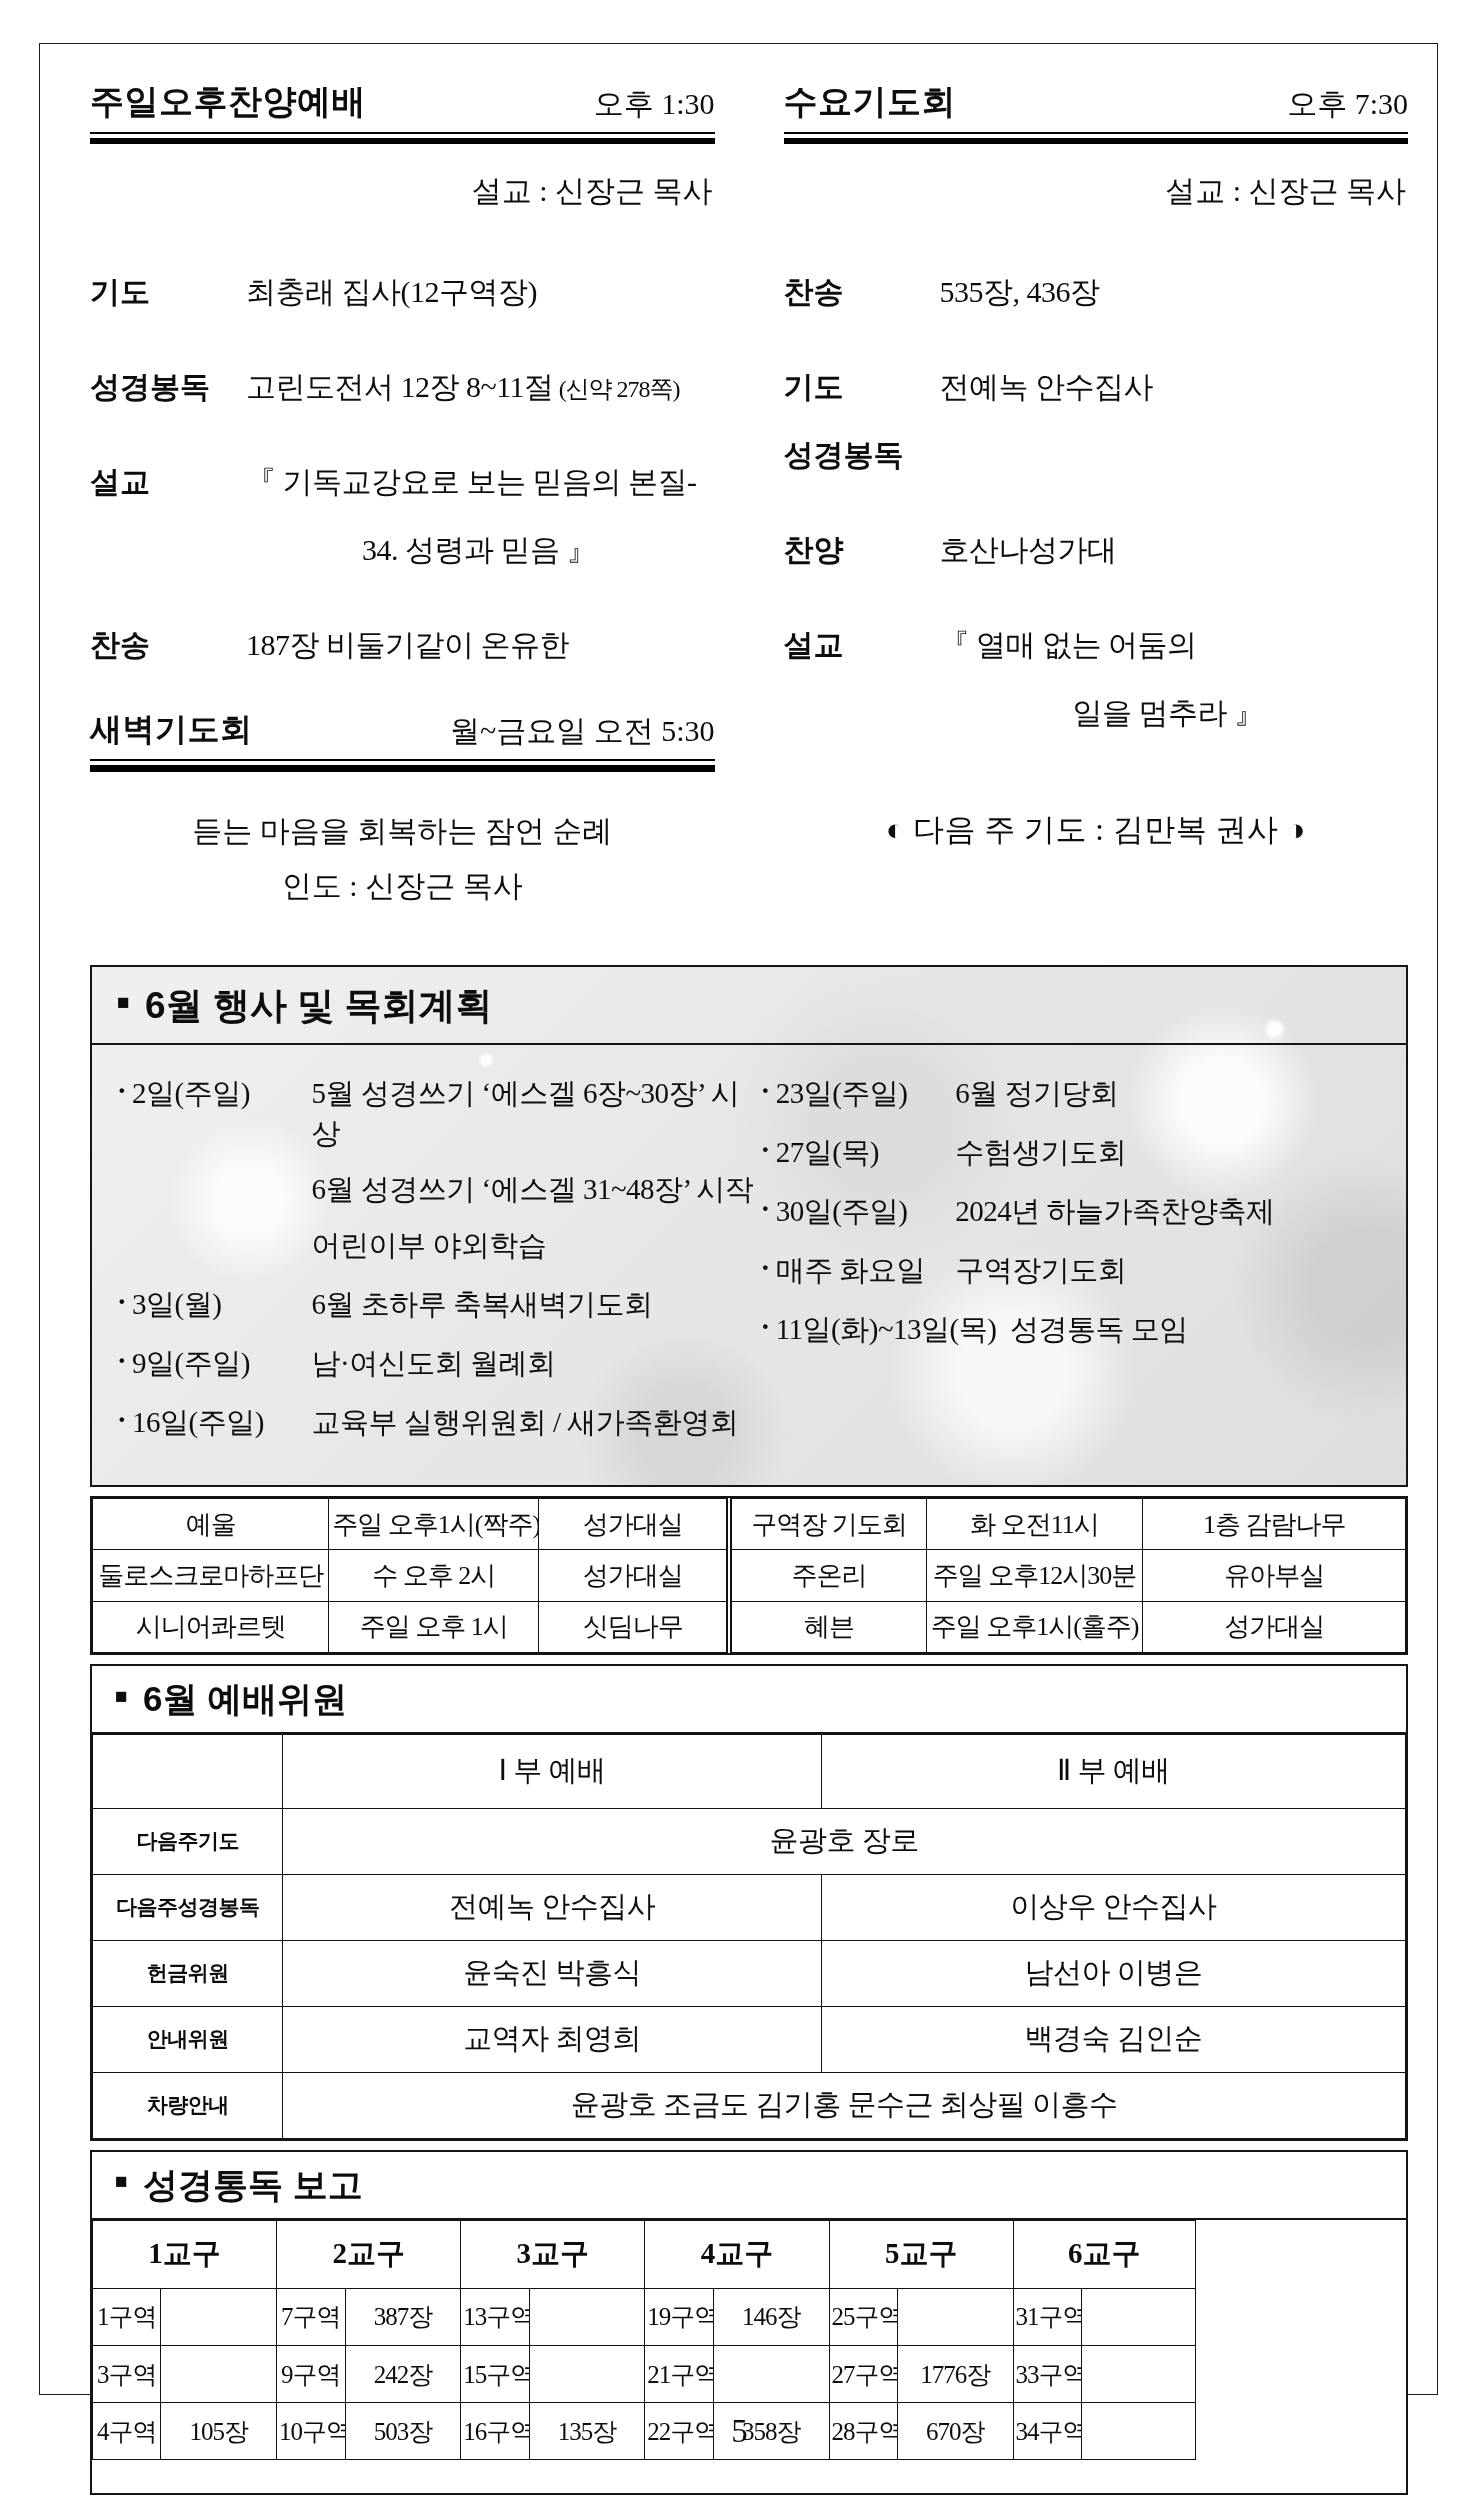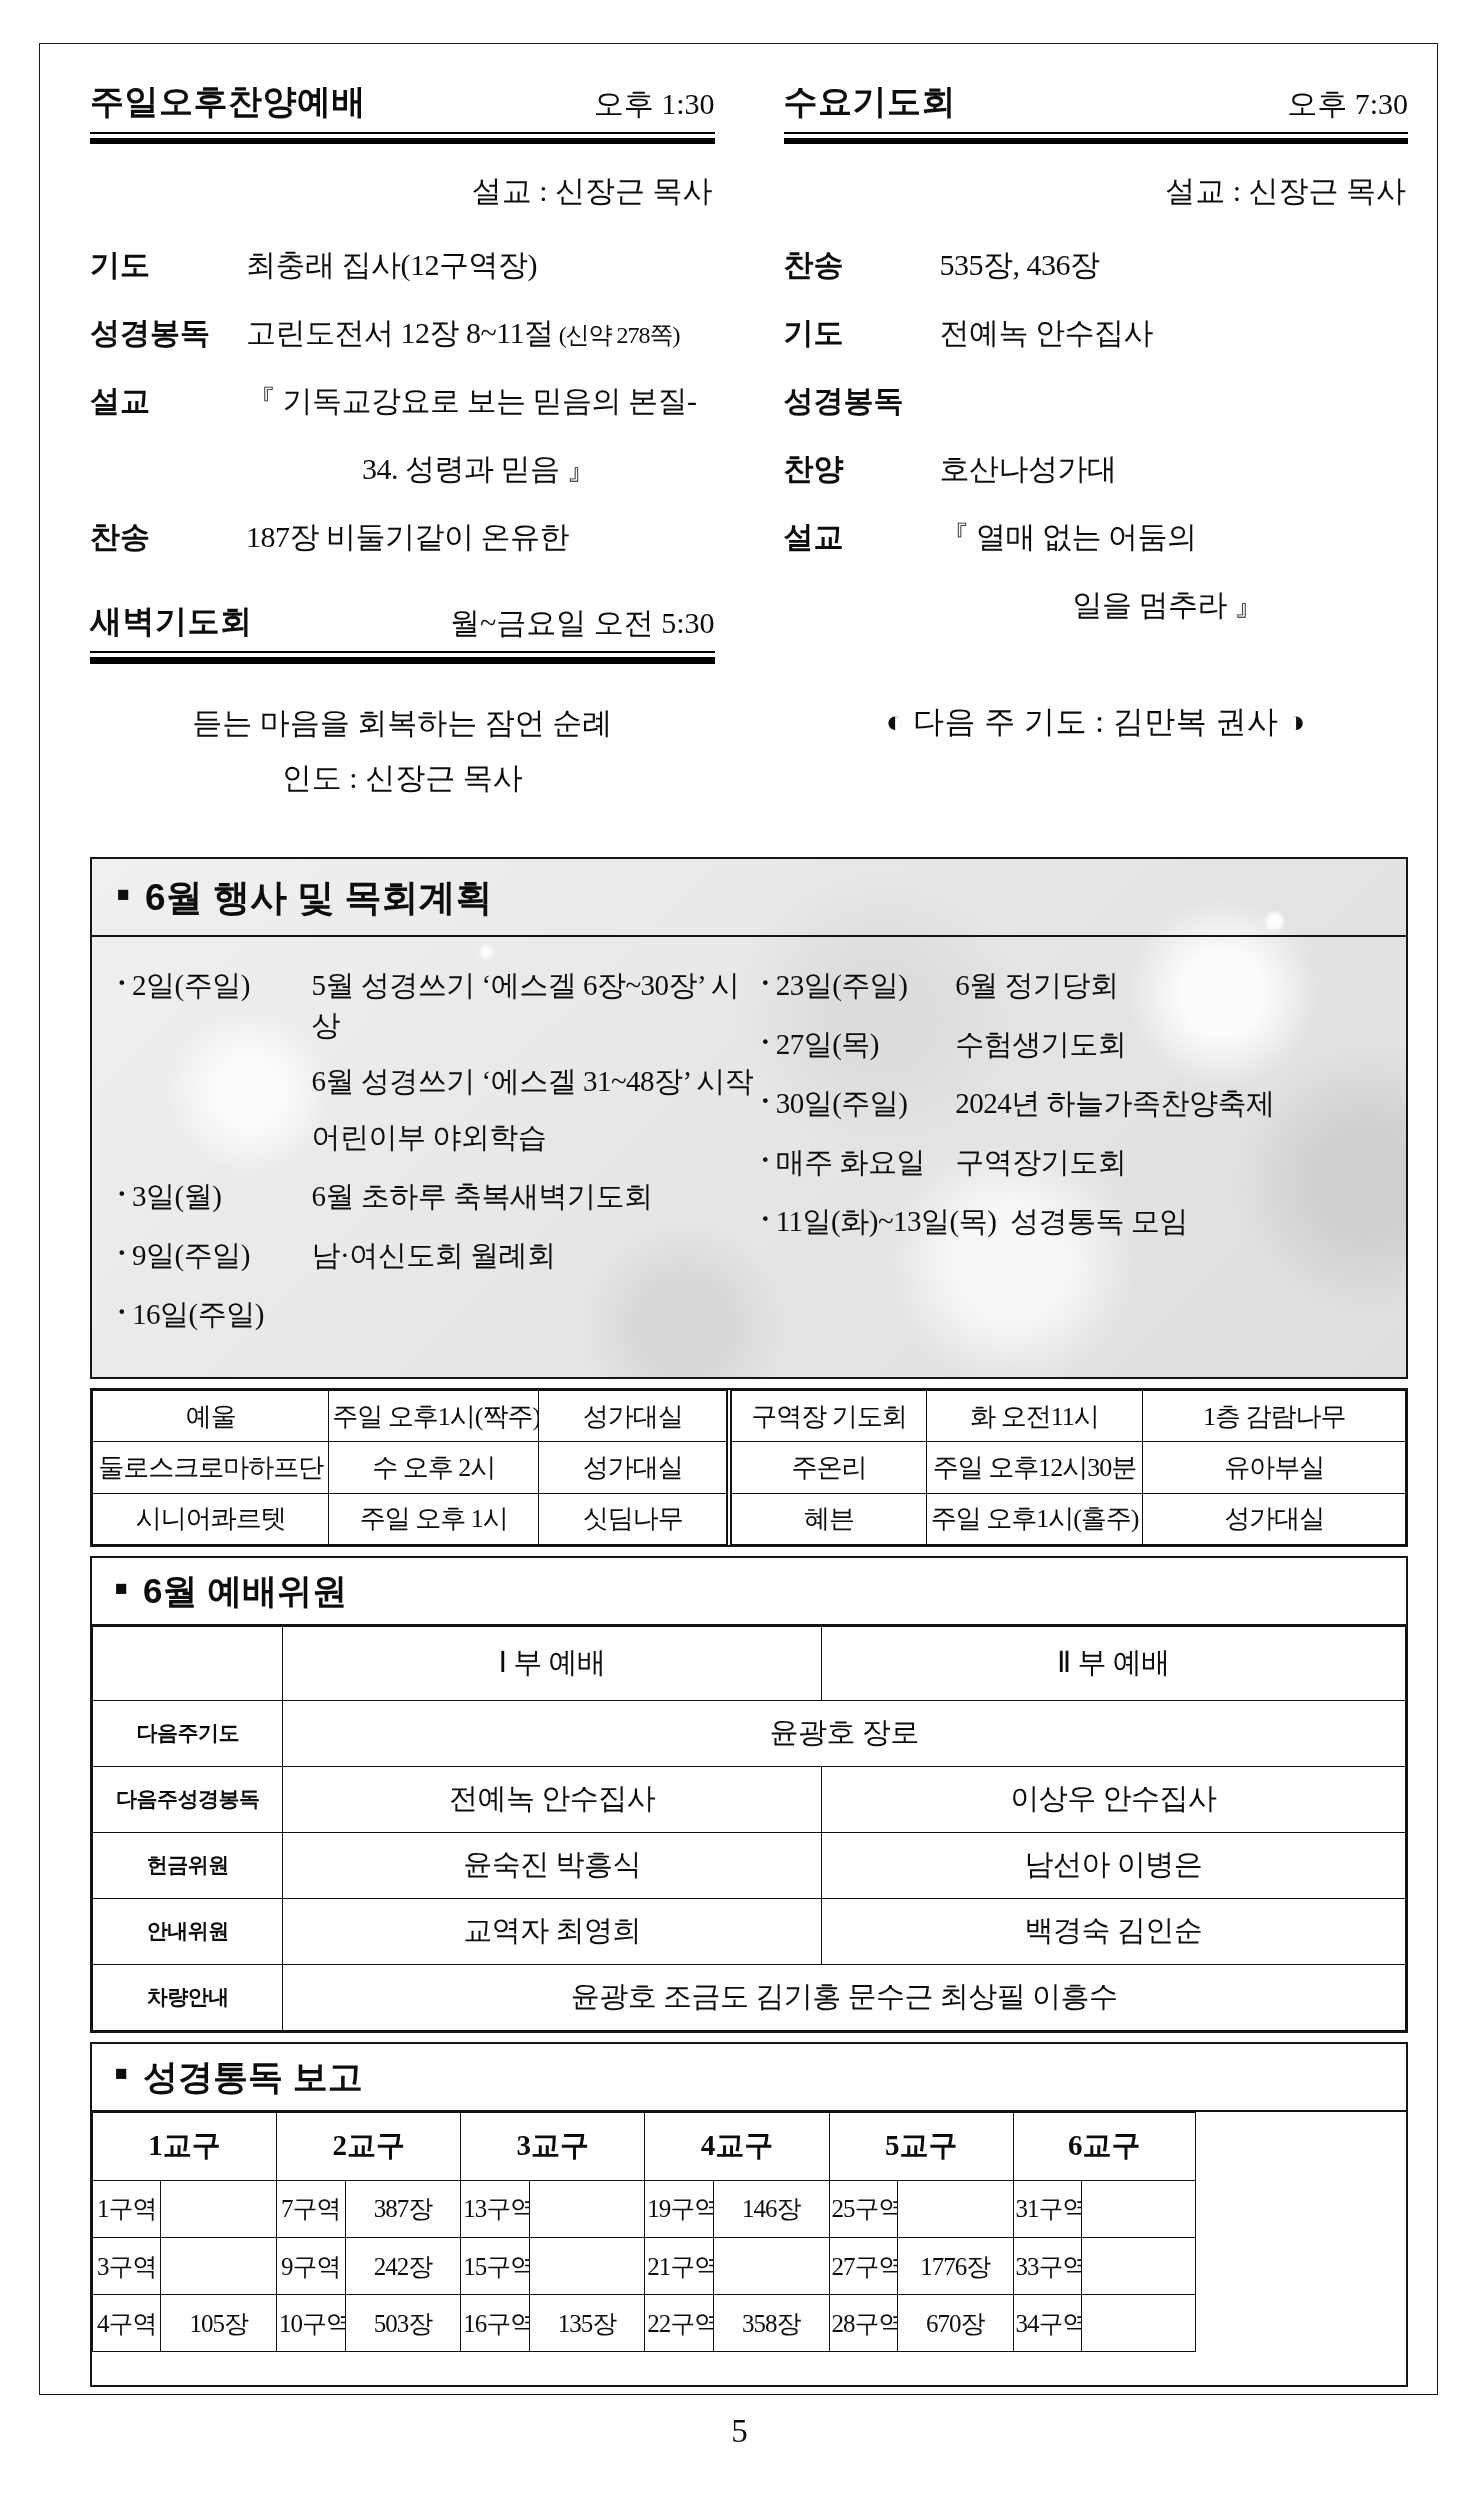--- a/index.html
+++ b/index.html
@@ -21,21 +21,21 @@
   .svc-title.small { font-size:32px; }
   .svc-time { font-size:30px; white-space:nowrap; }
   .rule { margin-top:6.7px; border-top:2.9px solid #000; }
   .rule::after { content:""; display:block; height:6.7px; background:#000; margin-top:3.9px; }
   .preacher { text-align:right; font-size:30px; margin:27px 1.9px 33px 0; }
   .svc-row { display:flex; align-items:baseline; font-size:30px; margin-bottom:27px; }
   .svc-label {
     font-family:"Liberation Sans", sans-serif; font-weight:bold; font-size:30px;
     flex:0 0 137px; width:137px; text-align:justify; text-align-last:justify; margin-right:19px;
   }
-  .svc-value { letter-spacing:-0.5px; }
+  .svc-value { letter-spacing:-0.5px;margin-top:27px; }
   .svc-note { font-size:24px; letter-spacing:-1px; }
   .svc-cont { font-size:30px; margin-bottom:27px; letter-spacing:-0.5px; }
   .dawn-block { margin-top:42px; }
   .dawn-lines { text-align:center; font-size:30px; margin-top:31px; line-height:55px; }
   .next-week { text-align:center; font-size:31px; margin-top:75px; letter-spacing:0.5px; }
   
   .events {
     margin-top:52px; border:2.9px solid #151515;
     background:
       radial-gradient(circle at 90% 12%, rgba(255,255,255,0.95) 0 5.8px, rgba(255,255,255,0) 11.6px),
@@ -189,20 +189,23 @@
         <div class="ev-item">
           <span class="ev-bullet">·</span>
           <span class="ev-date">9일(주일)</span>
           <span class="ev-lines">
               <span class="ev-line">남·여신도회 월례회</span>
             </span>
         </div>
         <div class="ev-item">
           <span class="ev-bullet">·</span>
           <span class="ev-date">16일(주일)</span>
+          <span class="ev-lines">
+              <span class="ev-line">교육부 실행위원회 / 새가족환영회</span>
+            </span>
         </div>
       </div>
       <div class="ev-col">
         <div class="ev-item">
           <span class="ev-bullet">·</span>
           <span class="ev-date">23일(주일)</span>
           <span class="ev-lines">
               <span class="ev-line">6월 정기당회</span>
             </span>
         </div>

